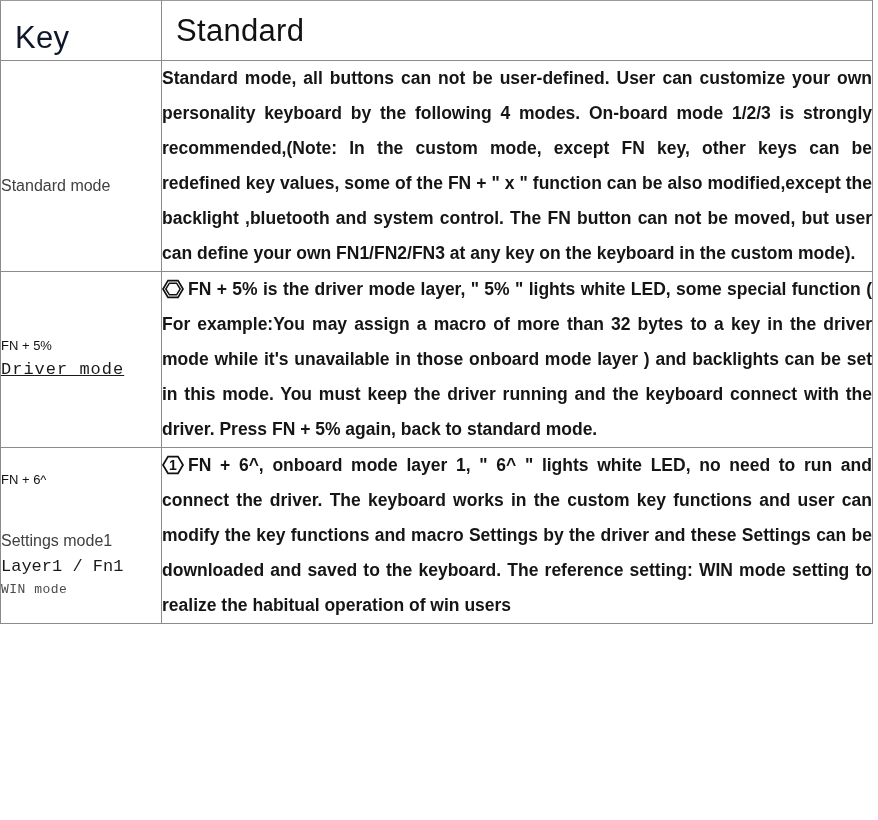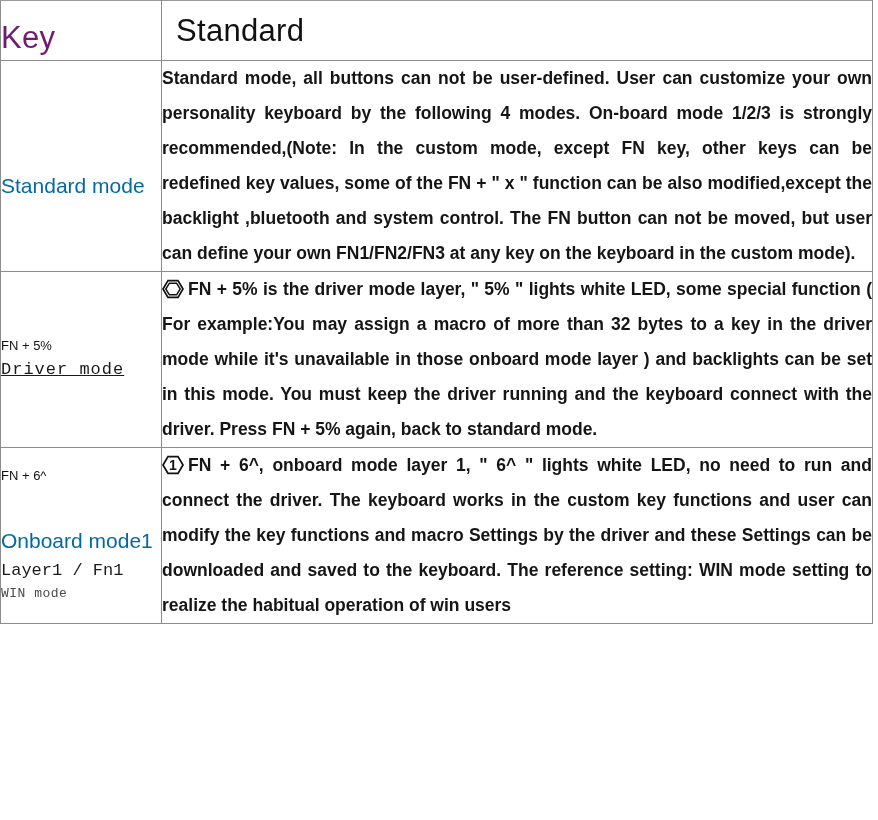--- a/index.html
+++ b/index.html
@@ -43,23 +43,24 @@
   col.c-func  { width: 711px; }
 
   
   th.hd {
     height: 59px;
     text-align: left;
     font-weight: normal;
   }
   .hd-key-text {
     font-size: 31px;
+    padding-left: 14px;
     letter-spacing: 0.3px;
     line-height: 1;
-    color: #701a75;
+    color: #0f172a;
     margin-top: 14px;
   }
   .hd-func-text {
     font-size: 31px;
     padding-left: 14px;
     letter-spacing: 0.3px;
     line-height: 1;
     color: #111;
   }
 
@@ -68,23 +69,23 @@
     text-align: left;
     padding: 6px 8px 6px 10px;
   }
   .key-line-main {
     font-size: 13px;
     line-height: 1.55;
     color: #111;
     white-space: nowrap;
   }
   .key-line-sub {
-    font-size: 21px;
+    font-size: 16px;
     line-height: 1.5;
-    color: #0369a1;
+    color: #404040;
     white-space: nowrap;
     margin-top: 39px;
   }
   .key-line-mono {
     font-family: "Liberation Mono", "DejaVu Sans Mono", monospace;
     font-size: 17px;
     line-height: 1.6;
     color: #1a1a1a;
     white-space: nowrap;
   }
@@ -184,21 +185,21 @@
           <p class="para lastline-left"><span class="hexicon"><svg width="22" height="20" viewBox="0 0 22 20" aria-hidden="true">
                   <polygon points="6,1.6 16,1.6 21,10 16,18.4 6,18.4 1,10" fill="none" stroke="#111" stroke-width="1.7"></polygon>
                   <polygon points="7.4,4.2 14.6,4.2 18.2,10 14.6,15.8 7.4,15.8 3.8,10" fill="none" stroke="#111" stroke-width="1.5"></polygon>
                 </svg></span><span>FN + 5% is the driver mode layer,  " 5% " lights white LED, some special function ( For example:You may assign a macro of more than 32 bytes to a key in the driver mode while it's unavailable in those onboard mode layer ) and backlights can be set in this mode. You must keep the driver running and the keyboard connect with the driver. Press FN + 5% again, back to standard mode.</span></p>
         </td>
       </tr>
 
       <tr>
         <td class="keycell">
           <div class="key-line-main">FN + 6^</div>
-          <div class="key-line-sub">Onboard mode1</div>
+          <div class="key-line-sub">Settings mode1</div>
           <div class="key-line-mono">Layer1 / Fn1</div>
           <div class="key-line-mono-dim">WIN  mode</div>
         </td>
         <td class="funccell">
           <p class="para lastline-left"><span class="hexicon"><svg width="22" height="20" viewBox="0 0 22 20" aria-hidden="true">
                   <polygon points="6,1.6 16,1.6 21,10 16,18.4 6,18.4 1,10" fill="none" stroke="#111" stroke-width="1.8"></polygon>
                 </svg><span class="hexnum">1</span></span><span>FN + 6^, onboard mode layer 1,  " 6^ " lights white LED, no need to run and connect the driver. The keyboard works in the custom key functions and user can modify the key functions and macro Settings by the driver and these Settings can be downloaded and saved to the keyboard. The reference setting: WIN mode setting to realize the habitual operation of win users</span></p>
         </td>
       </tr>
 

